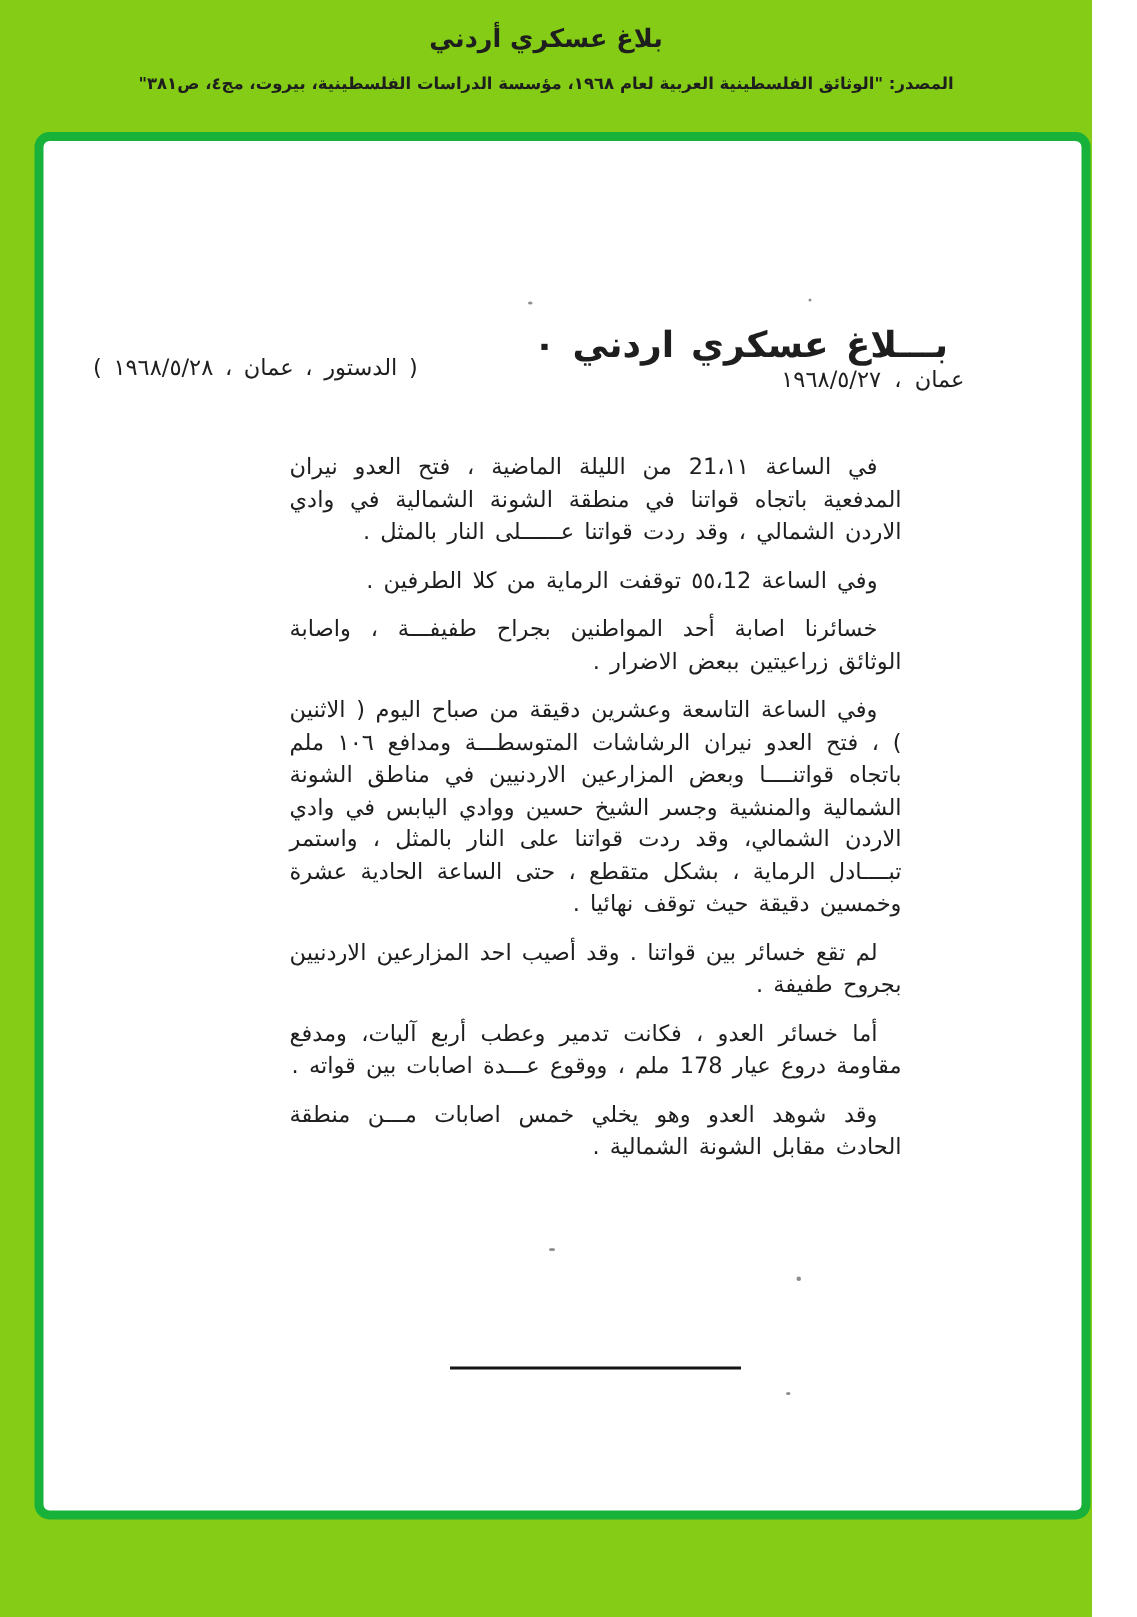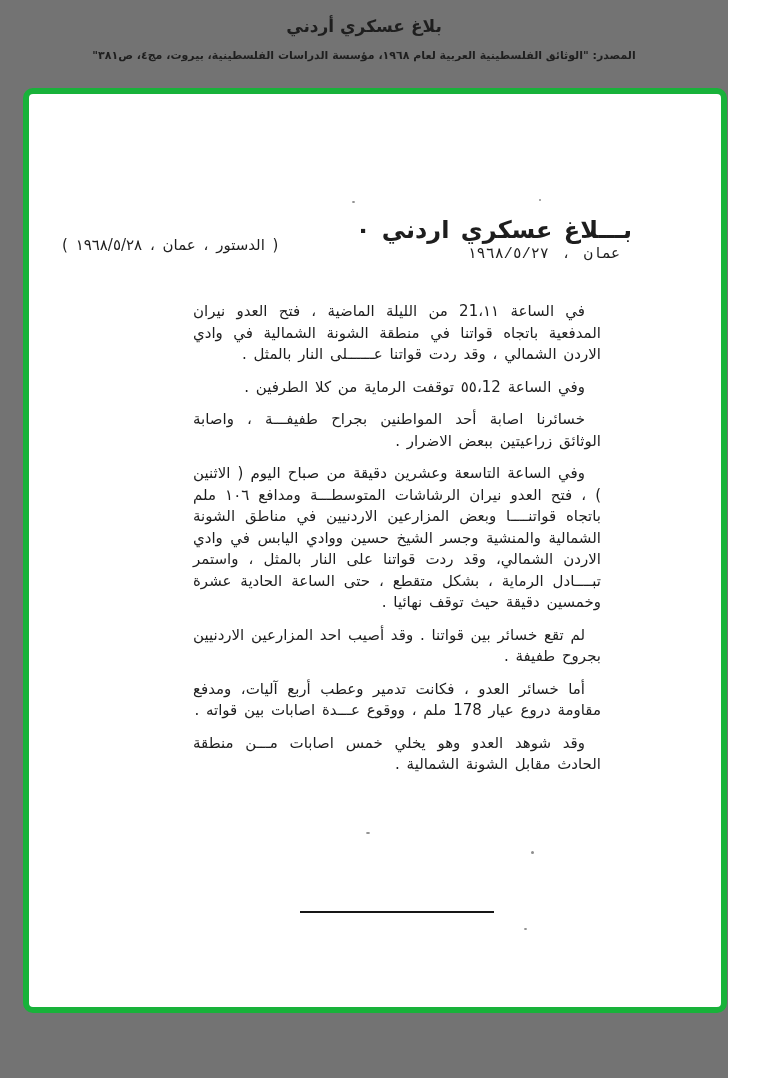--- a/index.html
+++ b/index.html
@@ -3,21 +3,21 @@
 <meta charset="utf-8">
 <style>
   :root{
     --frame-green:#18b23a;
     --ink:#1e1e1e;
   }
   html,body{margin:0;padding:0;background:#ffffff;}
   .page{
     position:relative;
     width:728px;height:1078px;
-    background:#737373;
+    background:#84cc16;
     font-family:"DejaVu Sans",sans-serif;
     color:var(--ink);
     overflow:hidden;
   }
   
   .hdr-title{
     position:absolute;top:16px;left:0;width:100%;
     text-align:center;direction:rtl;
     font-size:17px;font-weight:bold;
   }
@@ -36,22 +36,22 @@
     border-radius:10px;
     background:#ffffff;
   }
   
   .doc-title{
     position:absolute;right:96px;top:216px;
     direction:rtl;font-size:24px;font-weight:bold;
     letter-spacing:.4px;word-spacing:3px;
   }
   .doc-dateline{
-    position:absolute;right:108px;top:244px;
-    direction:rtl;font-size:15px;word-spacing:4px;font-family:Liberation Mono, monospace;
+    position:absolute;right:85px;top:244px;
+    direction:rtl;font-size:15px;word-spacing:4px;
   }
   .doc-citation{
     position:absolute;left:62px;top:236px;
     direction:rtl;font-size:15px;word-spacing:3px;
   }
   .doc-body{
     position:absolute;left:193px;top:301px;width:408px;
     direction:rtl;text-align:justify;
     font-size:15px;line-height:21.5px;
     word-spacing:2px;

